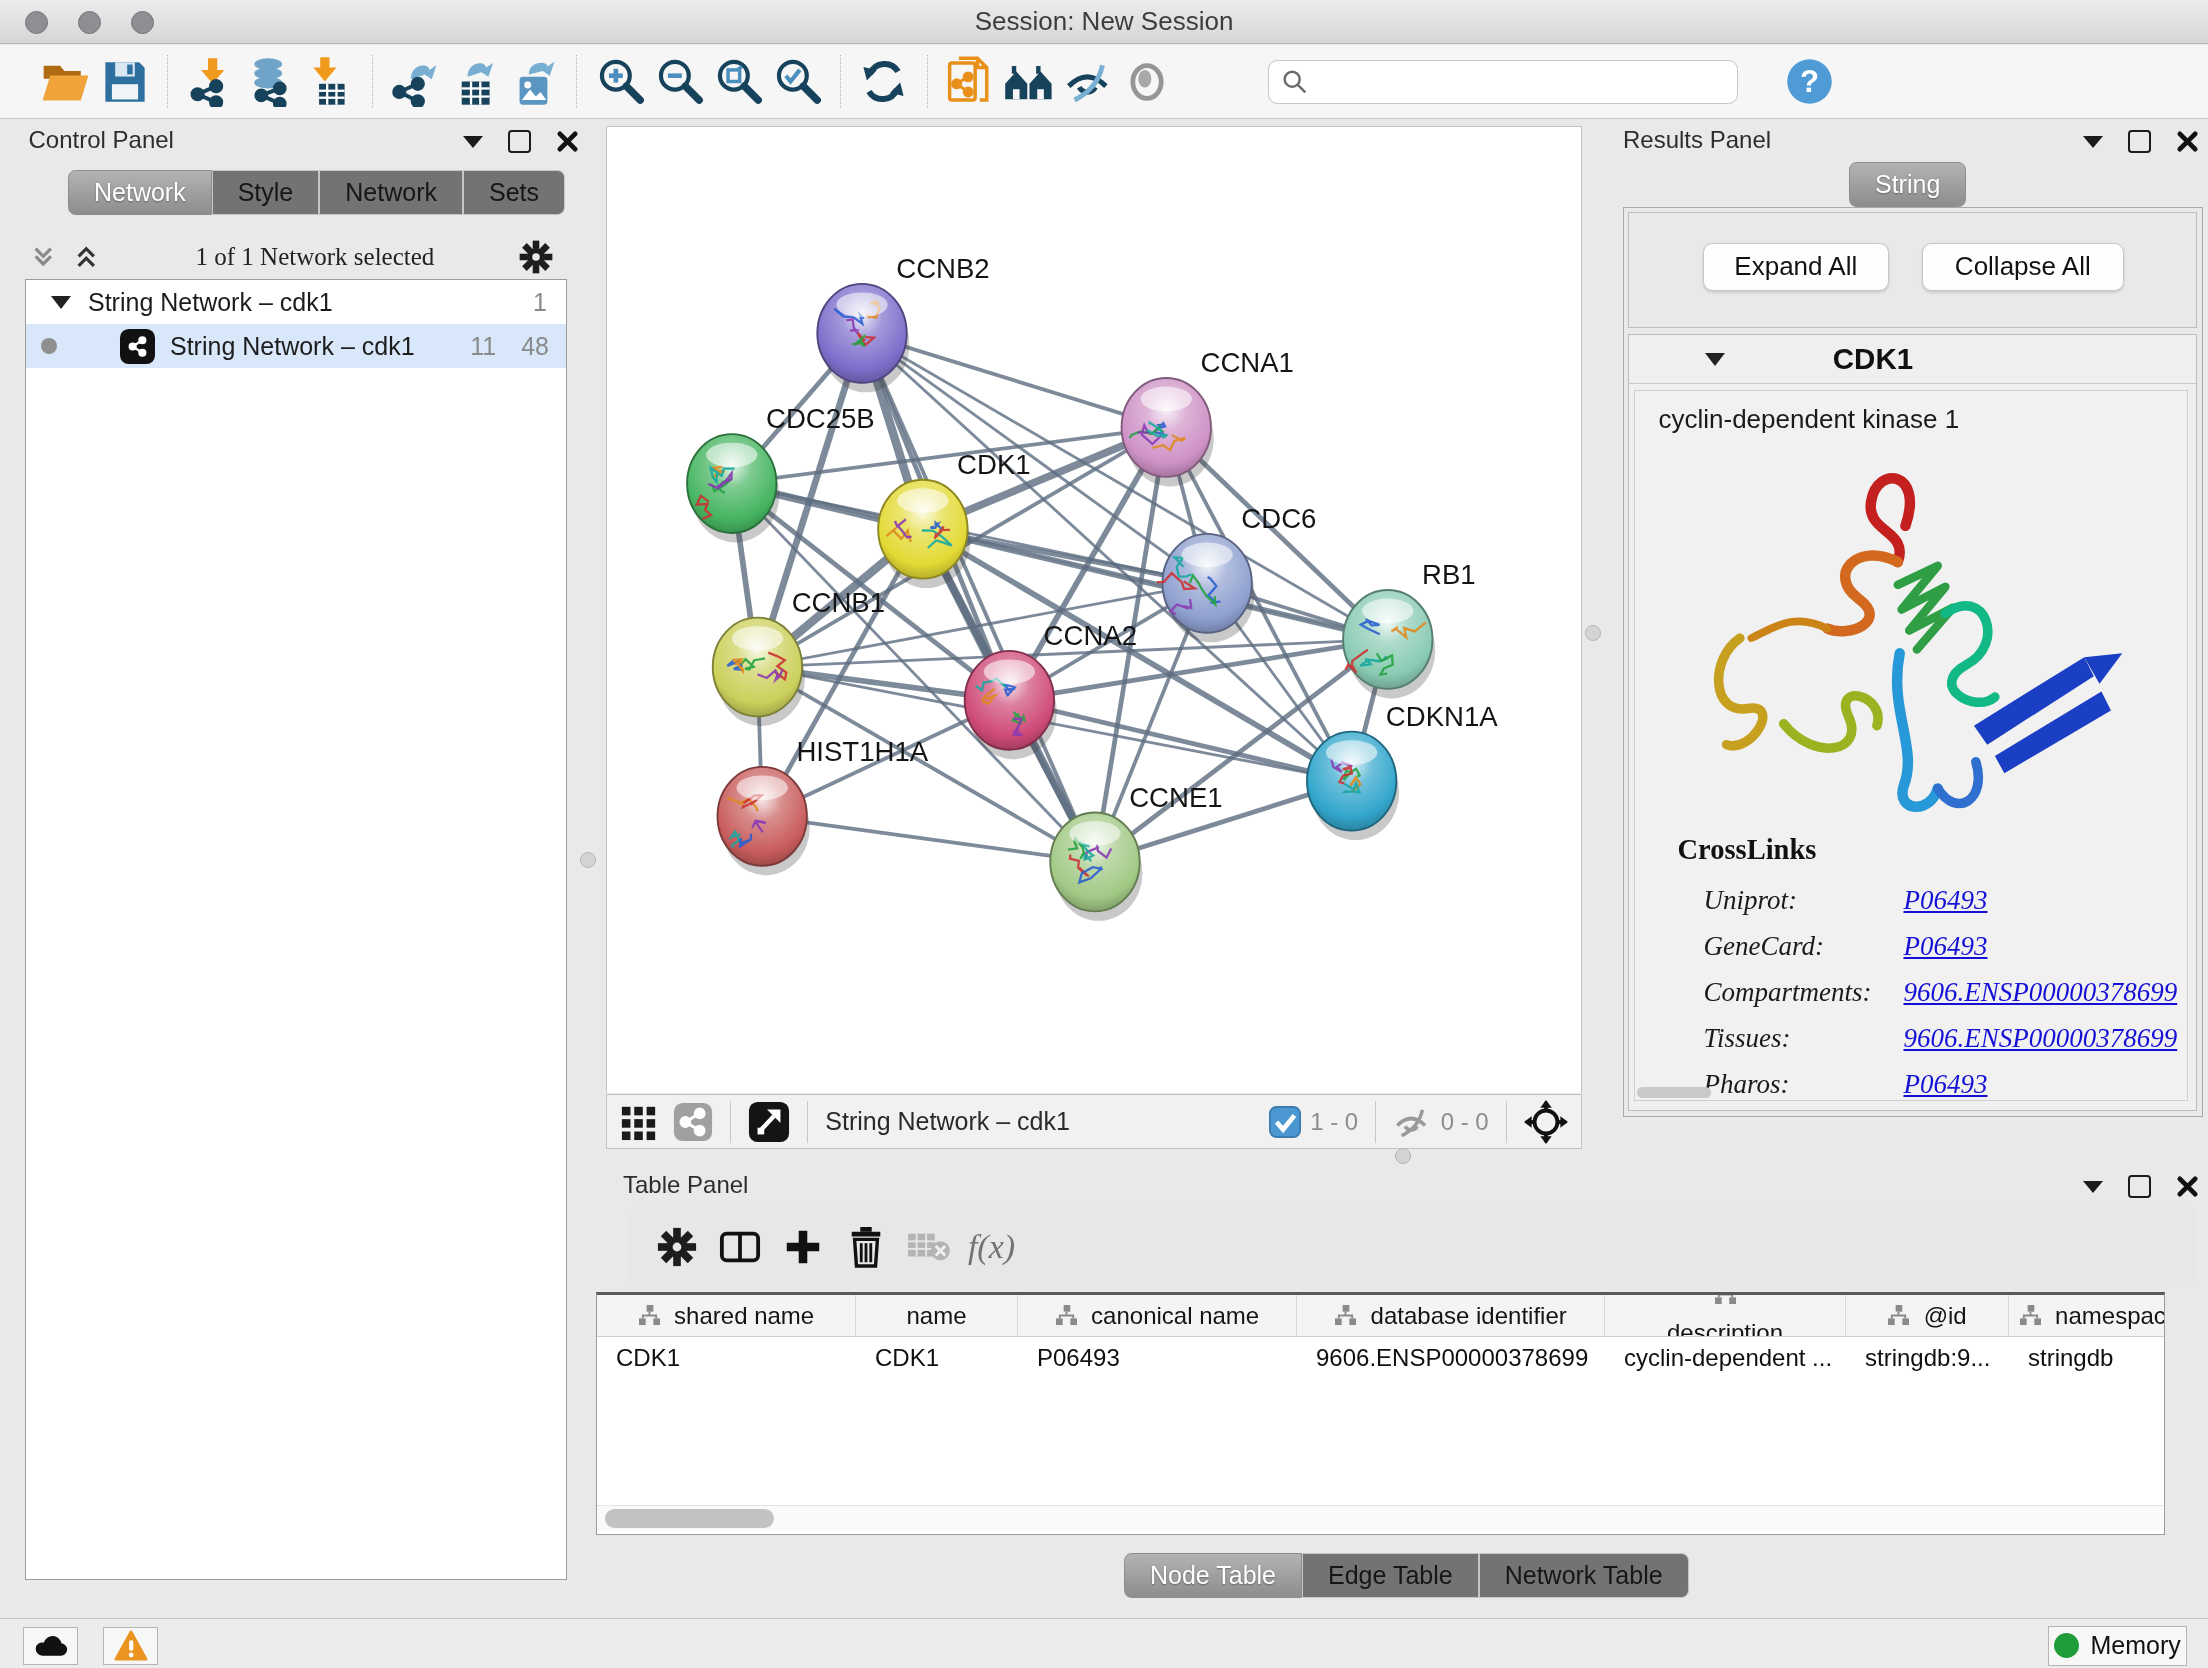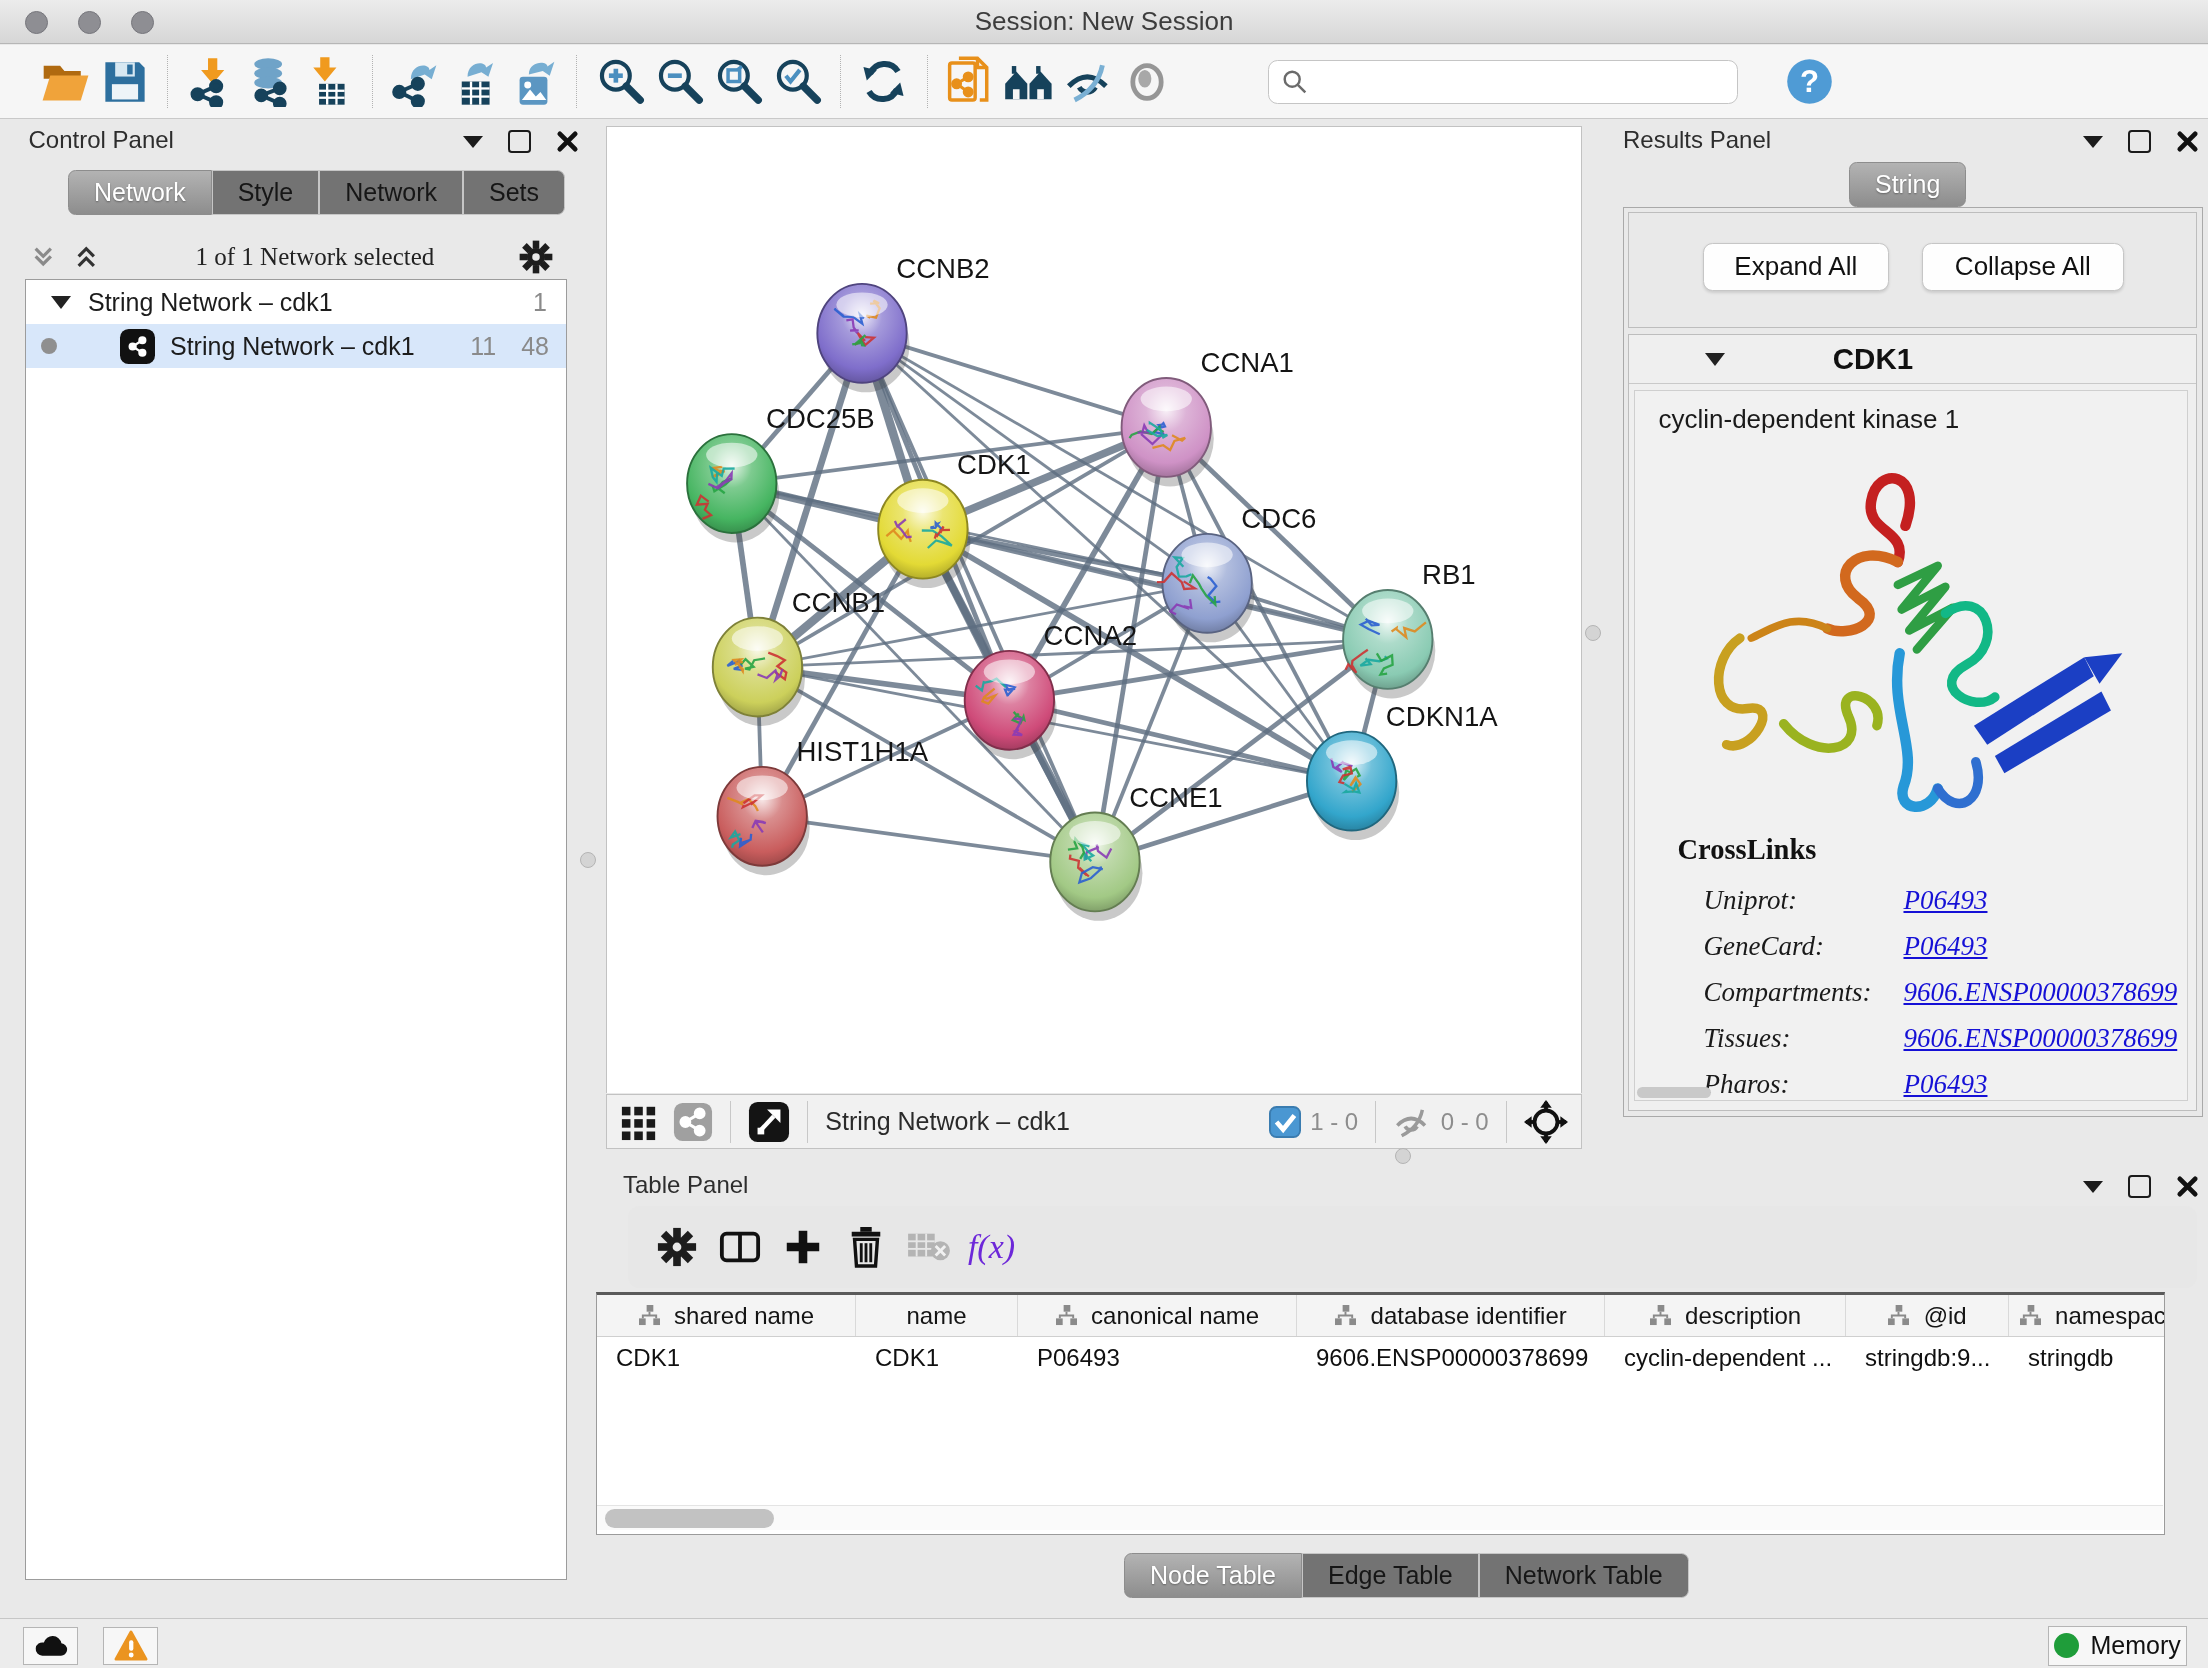--- a/index.html
+++ b/index.html
@@ -921,21 +921,21 @@
             </g>
         <circle cx="36" cy="24" r="10" fill="#777"></circle>
         <g stroke="#fff" stroke-width="3">
               <line x1="31" y1="19" x2="41" y2="29"></line>
               <line x1="41" y1="19" x2="31" y2="29"></line>
             </g>
           </svg>
         </span>
     </div>
     <div class="tblbtn">
-      <span style="font-family:'Liberation Serif',serif; font-style:italic; font-size:34px; color:#6d28d9;">f(x)</span>
+      <span style="font-family:'Liberation Serif',serif; font-style:italic; font-size:34px; color:#737373;">f(x)</span>
     </div>
   </div>
 
   <div class="tablebox">
     <div class="thead" id="thead-row">
         <div class="th" style="width: 259px;">
           <span>
             <svg width="23" height="21" viewBox="0 0 24 22">
               <g fill="#8a8a8a">
                 <rect x="9" y="0" width="7" height="7"></rect>
@@ -975,21 +975,21 @@
                 <rect x="1" y="14" width="7" height="7"></rect>
                 <rect x="16" y="14" width="7" height="7"></rect>
               </g>
               <g stroke="#8a8a8a" stroke-width="2" fill="none">
                 <path d="M12 7 v4 M5 14 v-3 h14 v3"></path>
               </g>
             </svg>
           </span>
           <span>database identifier</span>
         </div>
-        <div class="th" style="width: 241px;">
+        <div class="th" style="width: 241px; flex-direction: column;">
           <span>
             <svg width="23" height="21" viewBox="0 0 24 22">
               <g fill="#8a8a8a">
                 <rect x="9" y="0" width="7" height="7"></rect>
                 <rect x="1" y="14" width="7" height="7"></rect>
                 <rect x="16" y="14" width="7" height="7"></rect>
               </g>
               <g stroke="#8a8a8a" stroke-width="2" fill="none">
                 <path d="M12 7 v4 M5 14 v-3 h14 v3"></path>
               </g>

